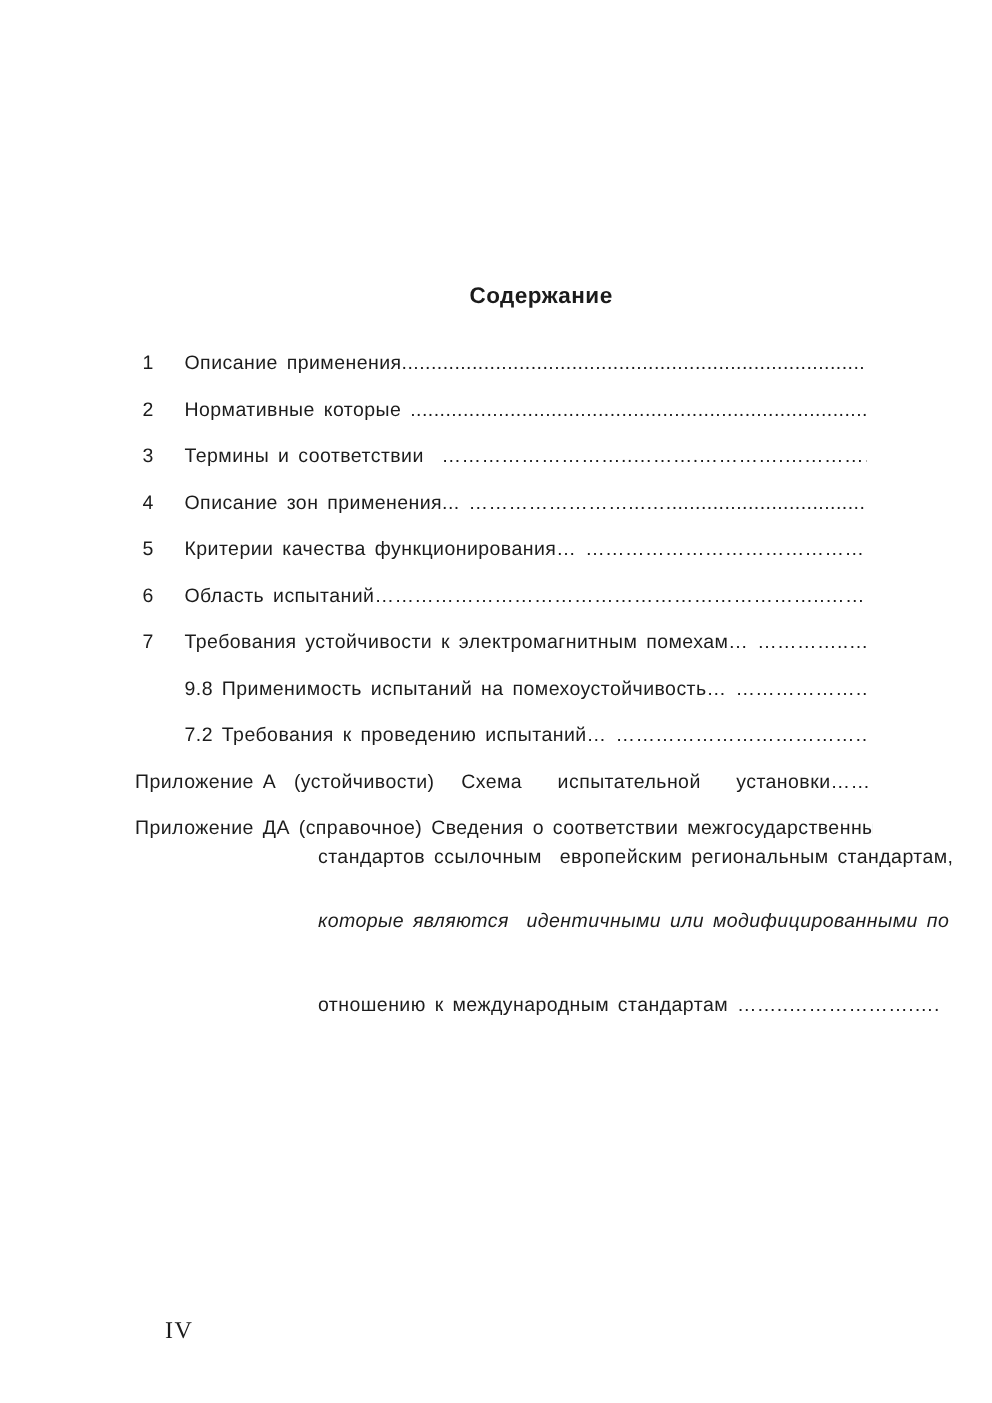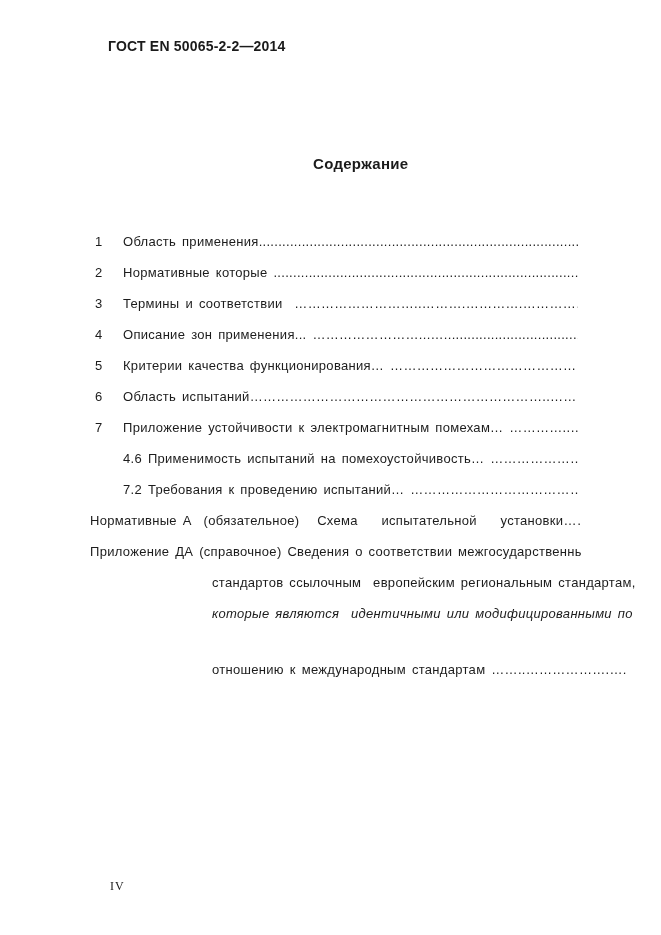--- a/index.html
+++ b/index.html
@@ -17,21 +17,21 @@
     left: 108px;
     top: 38px;
     font-size: 14px;
     font-weight: bold;
     letter-spacing: 0.2px;
     white-space: pre;
   }
   .doc-title {
     position: absolute;
     left: 313px;
-    top: 155px;
+    top: 189px;
     font-size: 15px;
     font-weight: bold;
     letter-spacing: 0.3px;
     white-space: pre;
   }
   .toc-row {
     position: absolute;
     white-space: pre;
     font-size: 13px;
     line-height: 17px;
@@ -43,43 +43,42 @@
   .row-item     { left: 95px;  right: 83px; overflow: hidden; }
   .row-item .num{ display: inline-block; width: 28px; }
   .row-sub      { left: 123px; right: 83px; overflow: hidden; }
   .row-appendix { left: 90px;  right: 79px; overflow: hidden; }
   .row-cont     { left: 212px; }
   .doc-footer {
     position: absolute;
     left: 110px;
     top: 879px;
     font-family: "Liberation Serif", serif;
-    font-size: 12px;
+    font-size: 16px;
     letter-spacing: 1px;
   }
 </style>
 </head>
 <body>
 
 <div class="page">
-  <div class="doc-header">ГОСТ EN 50065-2-2—2014</div>
 
   <div class="doc-title">Содержание</div>
 
   <div id="toc-rows">
-      <div class="toc-row row-item" style="top: 233px;"><span class="num">1</span><span>Область применения</span><span>...............................................................................................................................................</span></div>
+      <div class="toc-row row-item" style="top: 233px;"><span class="num">1</span><span>Описание применения</span><span>...............................................................................................................................................</span></div>
       <div class="toc-row row-item" style="top: 264px;"><span class="num">2</span><span>Нормативные которые </span><span>...............................................................................................................................................</span></div>
       <div class="toc-row row-item" style="top: 295px;"><span class="num">3</span><span>Термины и соответствии </span><span> ………………………..……….………….………………………………………………………</span></div>
       <div class="toc-row row-item" style="top: 326px;"><span class="num">4</span><span>Описание зон применения...</span><span> ……………………...…...............................................................................................</span></div>
       <div class="toc-row row-item" style="top: 357px;"><span class="num">5</span><span>Критерии качества функционирования…</span><span> …………………………………………………………………………………</span></div>
       <div class="toc-row row-item" style="top: 388px;"><span class="num">6</span><span>Область испытаний</span><span>…………………………………………………………..…………..………………………………</span></div>
-      <div class="toc-row row-item" style="top: 419px;"><span class="num">7</span><span>Приложение устойчивости к электромагнитным помехам…</span><span> …………..……………….……………………………………</span></div>
-      <div class="toc-row row-sub" style="top: 450px;"><span>4.6 Применимость испытаний на помехоустойчивость…</span><span> ……………………….………………………………………………</span></div>
+      <div class="toc-row row-item" style="top: 419px;"><span class="num">7</span><span>Требования устойчивости к электромагнитным помехам…</span><span> …………..……………….……………………………………</span></div>
+      <div class="toc-row row-sub" style="top: 450px;"><span>9.8 Применимость испытаний на помехоустойчивость…</span><span> ……………………….………………………………………………</span></div>
       <div class="toc-row row-sub" style="top: 481px;"><span>7.2 Требования к проведению испытаний…</span><span> ……………………………………….…………………………………………</span></div>
-      <div class="toc-row row-appendix" style="top: 512px;"><span>Нормативные А  (обязательное)   Схема    испытательной    установки</span><span>………………………………………………</span></div>
+      <div class="toc-row row-appendix" style="top: 512px;"><span>Приложение А  (устойчивости)   Схема    испытательной    установки</span><span>………………………………………………</span></div>
       <div class="toc-row row-appendix" style="top: 543px;"><span>Приложение ДА (справочное) Сведения о соответствии межгосударственных</span></div>
-      <div class="toc-row row-cont" style="top: 574px;"><span>стандартов ссылочным  европейским региональным стандартам,</span></div>
+      <div class="toc-row row-cont" style="top: 562px;"><span>стандартов ссылочным  европейским региональным стандартам,</span></div>
       <div class="toc-row row-cont" style="top: 605px; font-style: italic;"><span>которые являются  идентичными или модифицированными по</span></div>
       <div class="toc-row row-cont" style="top: 661px;"><span>отношению к международным стандартам ……..……………….….</span></div>
     </div>
 
   <div class="doc-footer">IV</div>
 </div>
 
 </body></html>

